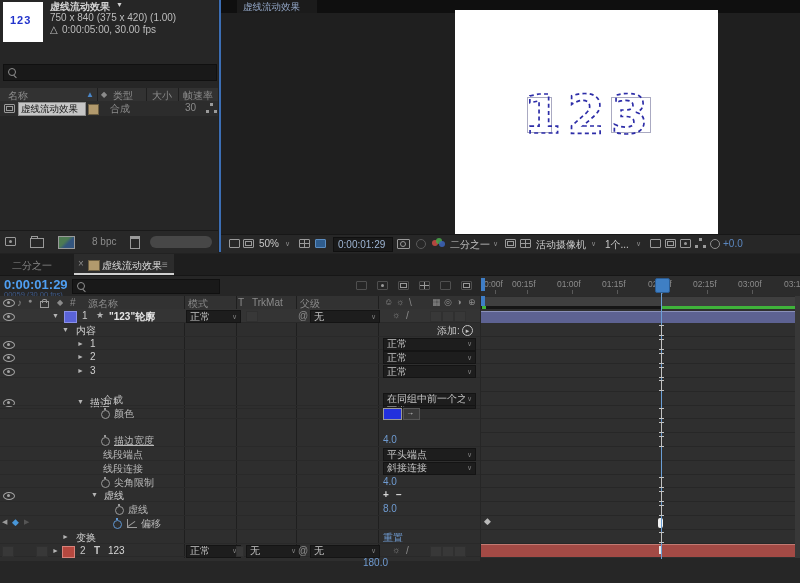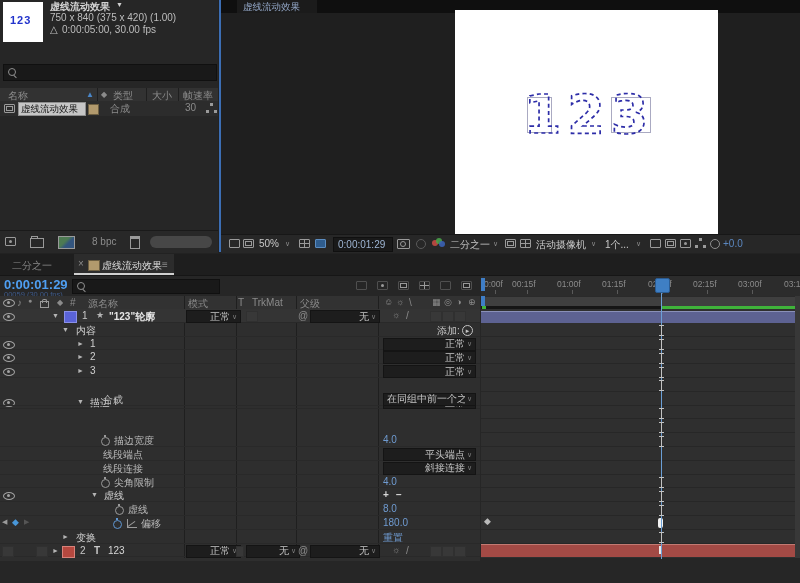--- a/index.html
+++ b/index.html
@@ -7,21 +7,21 @@
        font-family:"Liberation Sans","DejaVu Sans",sans-serif;font-size:10px;color:#bdbdbd;
        -webkit-font-smoothing:antialiased;}
   .abs{position:absolute;}
   .t{position:absolute;white-space:nowrap;}
   .dim{color:#8b8b8b;}
   .blue{color:#6f9bd1;}
   .chev{color:#8a8a8a;font-size:7px;}
   
   .dd{position:absolute;height:11px;background:#1d1d1d;border:1px solid #141414;
       display:flex;align-items:center;padding:0 3px;color:#c6c6c6;overflow:hidden;}
-  .dd span.lbl{white-space:nowrap;overflow:hidden;flex:1;text-align:right;}
+  .dd span.lbl{white-space:nowrap;overflow:hidden;flex:1;}
   .dd span.cv{margin-left:2px;color:#7d7d7d;font-size:7px;flex:none;}
   
   #rows{position:absolute;left:0;top:55px;width:480px;height:249px;}
   .trow{position:absolute;left:0;width:480px;height:13.8px;border-bottom:1px solid #292929;box-sizing:border-box;}
   .trow .t{top:1px;}
   
   .eye{position:absolute;width:10px;height:6px;border:1px solid #a2a2a2;border-radius:50%;}
   .eye::after{content:"";position:absolute;left:3px;top:1px;width:3px;height:3px;background:#a2a2a2;border-radius:50%;}
   .lock{position:absolute;width:7px;height:5px;border:1px solid #9a9a9a;}
   .lock::before{content:"";position:absolute;top:-3px;left:1px;width:3px;height:3px;border:1px solid #9a9a9a;border-bottom:none;border-radius:2px 2px 0 0;}
@@ -286,25 +286,33 @@
       </div>
 
       <div class="trow" style="top:82.8px;">
         <span class="t" style="left:103px;color:#b9b9b9;">合成</span>
         <div class="dd" style="left:383px;top:1px;width:85px;">
           <span class="lbl">在同组中前一个之上</span>
             <span class="cv">∨</span>
         </div>
       </div>
 
+      <div class="trow" style="top:96.6px;">
+        <span class="stw" style="left:101px;top:4px;"></span>
+        <span class="t" style="left:114px;color:#b9b9b9;">颜色</span>
+        <div class="abs" style="left:383px;top:2px;width:17px;height:10px;background:#2230dd;border:1px solid #9a9a9a;"></div>
+        <div class="abs" style="left:403px;top:2px;width:15px;height:10px;background:#3a3a3a;border:1px solid #555;">
+          <span class="t" style="left:2px;top:-1px;font-size:8px;color:#cfcfcf;">→</span>
+        </div>
+      </div>
 
 
       <div class="trow" style="top:124.2px;">
         <span class="stw" style="left:101px;top:4px;"></span>
-        <span class="t" style="left:114px;color:#b9b9b9;">描边宽度</span>
+        <span class="t" style="left:114px;color:#b9b9b9;text-decoration:underline;">描边宽度</span>
         <span class="t blue" style="left:383px;">4.0</span>
       </div>
 
       <div class="trow" style="top:138px;">
         <span class="t" style="left:103px;color:#b9b9b9;">线段端点</span>
         <div class="dd" style="left:383px;top:1px;width:85px;">
           <span class="lbl">平头端点</span>
             <span class="cv">∨</span>
         </div>
       </div>
@@ -337,21 +345,21 @@
         <span class="t blue" style="left:383px;">8.0</span>
       </div>
 
       <div class="trow" style="top:207px;">
         <span class="t" style="left:2px;top:2px;font-size:7px;color:#9a9a9a;">◀</span>
         <span class="t" style="left:12px;top:1px;font-size:9px;color:#4896d8;">◆</span>
         <span class="t" style="left:24px;top:2px;font-size:7px;color:#555;">▶</span>
         <span class="stw on" style="left:113px;top:4px;"></span>
         <span class="gicon" style="left:127px;top:3px;"></span>
         <span class="t" style="left:141px;color:#b9b9b9;">偏移</span>
-        <span class="t blue" style="left:383px;">180.0</span>
+        <span class="t blue" style="left:363px;margin-top:40px;">180.0</span>
       </div>
 
       <div class="trow" style="top:220.8px;">
         <span class="t" style="left:62px;font-size:7px;color:#b5b5b5;top:3px;">►</span>
         <span class="t" style="left:76px;color:#cfcfcf;">变换</span>
         <span class="t blue" style="left:383px;">重置</span>
       </div>
 
       <div class="trow" style="top:234.6px;">
         <div class="well" style="left:2px;top:2px;"></div>

